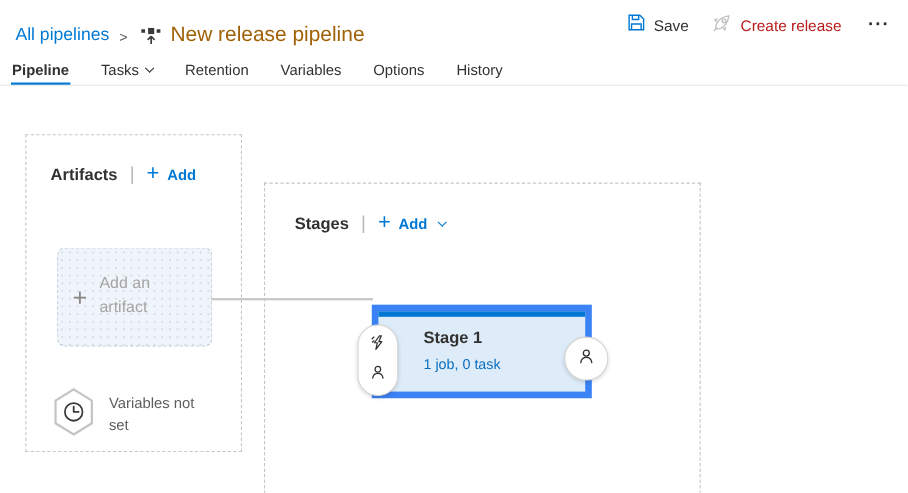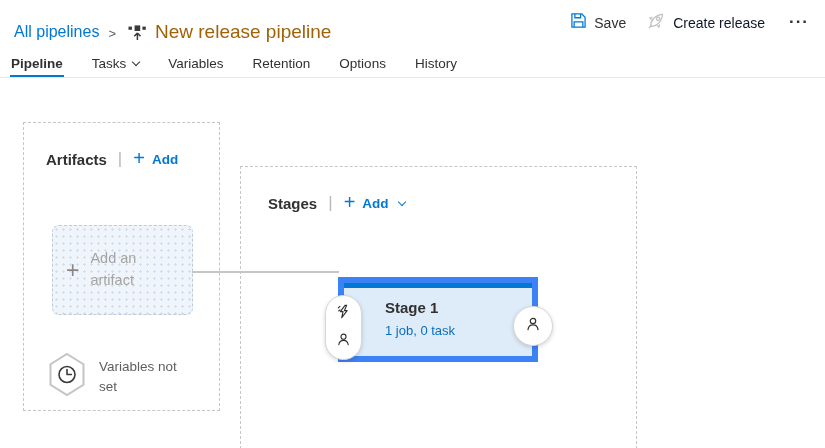--- a/index.html
+++ b/index.html
@@ -14,21 +14,21 @@
   
   .breadcrumb { position:absolute; left:14px; top:16px; height:32px; display:flex; align-items:center; }
   .bc-link { color:#0078d4; font-size:16px; cursor:pointer; }
   .bc-sep  { color:#605e5c; font-size:13px; margin:0 11px 0 9px; padding-top:2px; }
   .bc-icon { display:flex; margin-right:8px; }
   .bc-title { color:#a16207; font-size:19px; white-space:nowrap; }
 
   .toolbar { position:absolute; right:13px; top:8px; height:28px; display:flex; align-items:center; gap:21px; }
   .tb-btn { display:flex; align-items:center; gap:7px; font-size:14px; color:#323130; cursor:pointer; }
   .tb-btn .lbl { padding-top:1px; }
-  .tb-btn.disabled { color:#0f172a; cursor:default; }
+  .tb-btn.disabled { color:#b91c1c; cursor:default; }
   .tb-more { font-size:17px; font-weight:700; letter-spacing:1px; color:#323130; cursor:pointer; padding:0 3px; }
 
   
   .tabbar { position:absolute; left:0; right:0; top:49px; height:29px; border-bottom:1px solid #e8e8e8;
             display:flex; align-items:stretch; padding-left:10px; gap:27px; }
   .tab { display:flex; align-items:center; gap:7px; font-size:13.5px; color:#323130;
          padding:2px 1px 0; cursor:pointer; border-bottom:2.5px solid transparent; }
   .tab.active { font-weight:700; border-bottom-color:#0078d4; }
   .chev { width:6px; height:6px; border-right:1.4px solid currentColor; border-bottom:1.4px solid currentColor;
           transform:rotate(45deg); margin-top:-3px; }
@@ -122,24 +122,24 @@
 
 <div class="tabbar">
   <div class="tab active">
     <span>Pipeline</span>
   </div>
   <div class="tab">
     <span>Tasks</span>
     <span class="chev"></span>
   </div>
   <div class="tab">
+    <span>Retention</span>
+  </div>
+  <div class="tab">
     <span>Variables</span>
-  </div>
-  <div class="tab">
-    <span>Retention</span>
   </div>
   <div class="tab">
     <span>Options</span>
   </div>
   <div class="tab">
     <span>History</span>
   </div>
 </div>
 
 <div class="panel" id="artifacts-panel">

